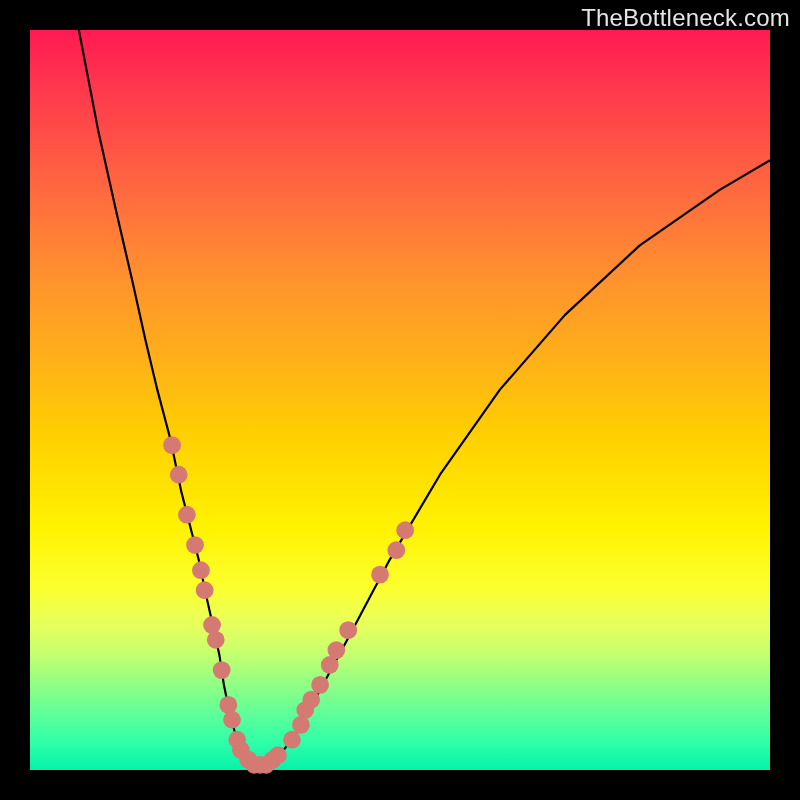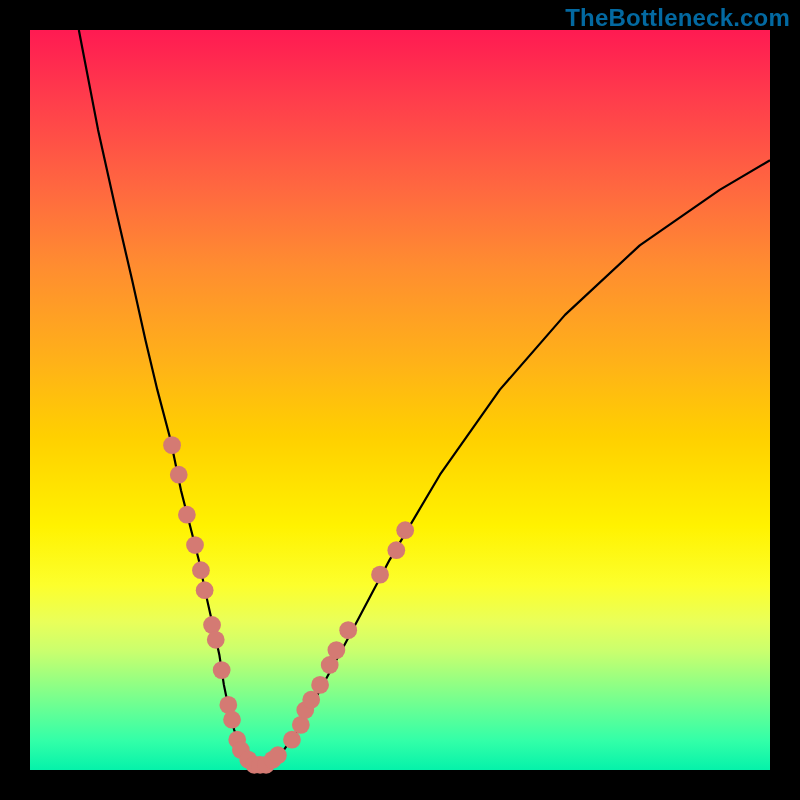--- a/index.html
+++ b/index.html
@@ -39,23 +39,23 @@
       #c9ff6e 84%,
       #96ff82 88%,
       #64ff96 92%,
       #33ffa8 96%,
       #05f2aa 100%);
   }
   .watermark {
     position: absolute;
     top: 4px;
     right: 10px;
-    color: #0369a1;
+    color: #e5e5e5;
     font-size: 24px;
-    font-weight: 700;
+    font-weight: 400;
     letter-spacing: 0.2px;
     user-select: none;
   }
   svg.curve {
     position: absolute;
     top: 0;
     left: 0;
     width: 740px;
     height: 740px;
     overflow: visible;

